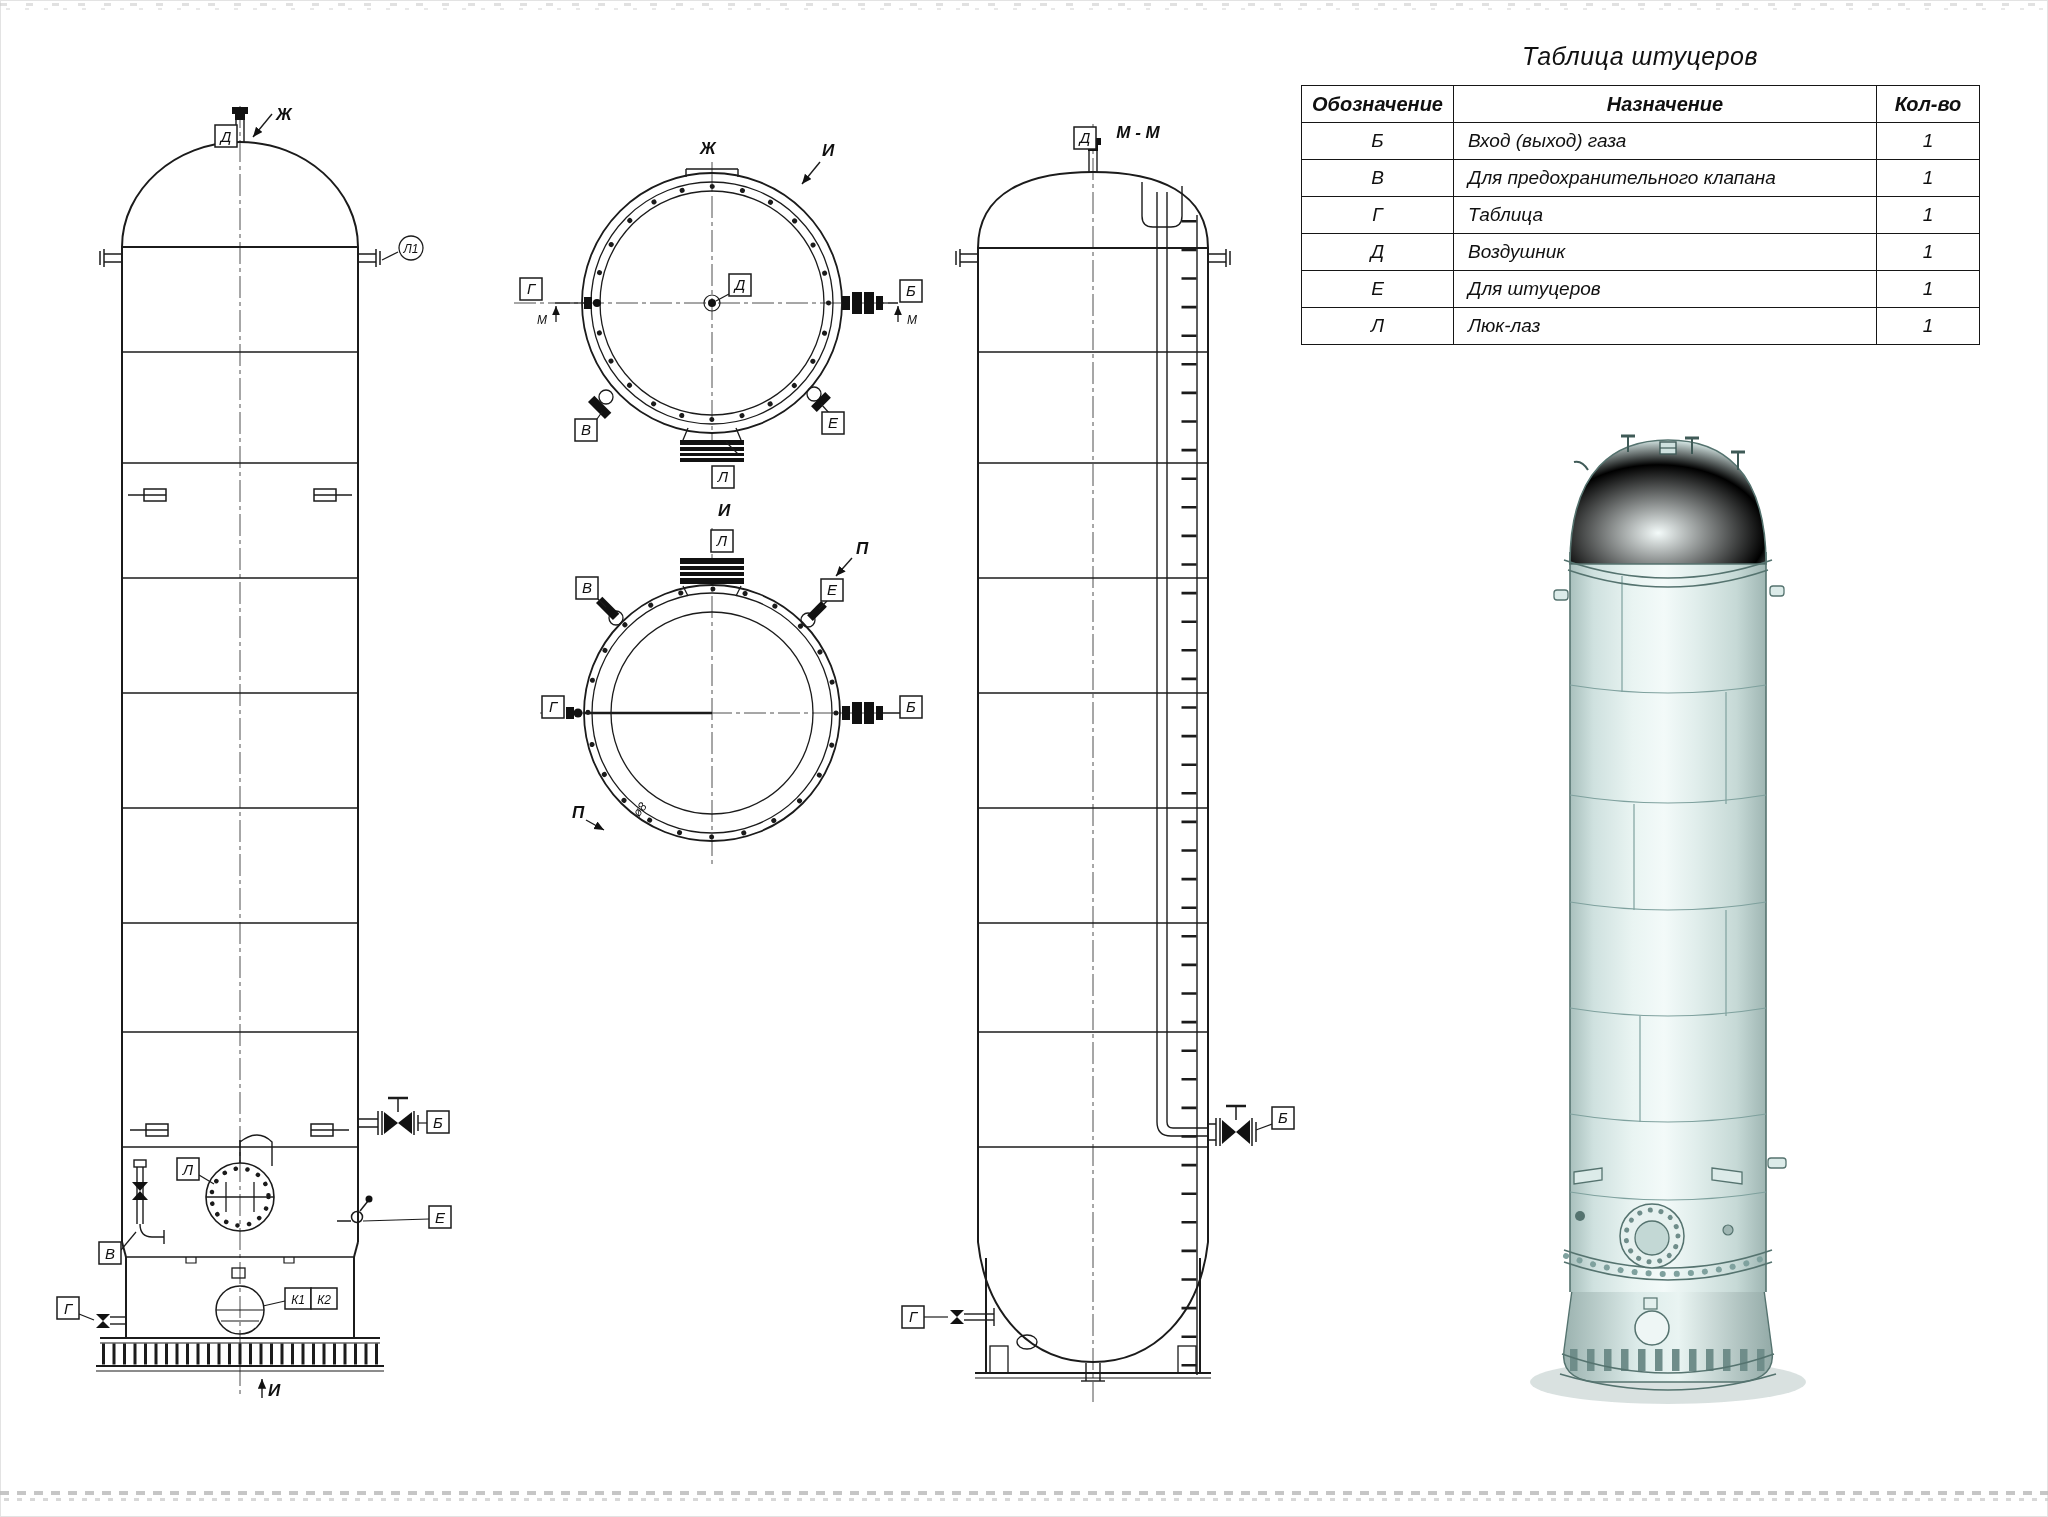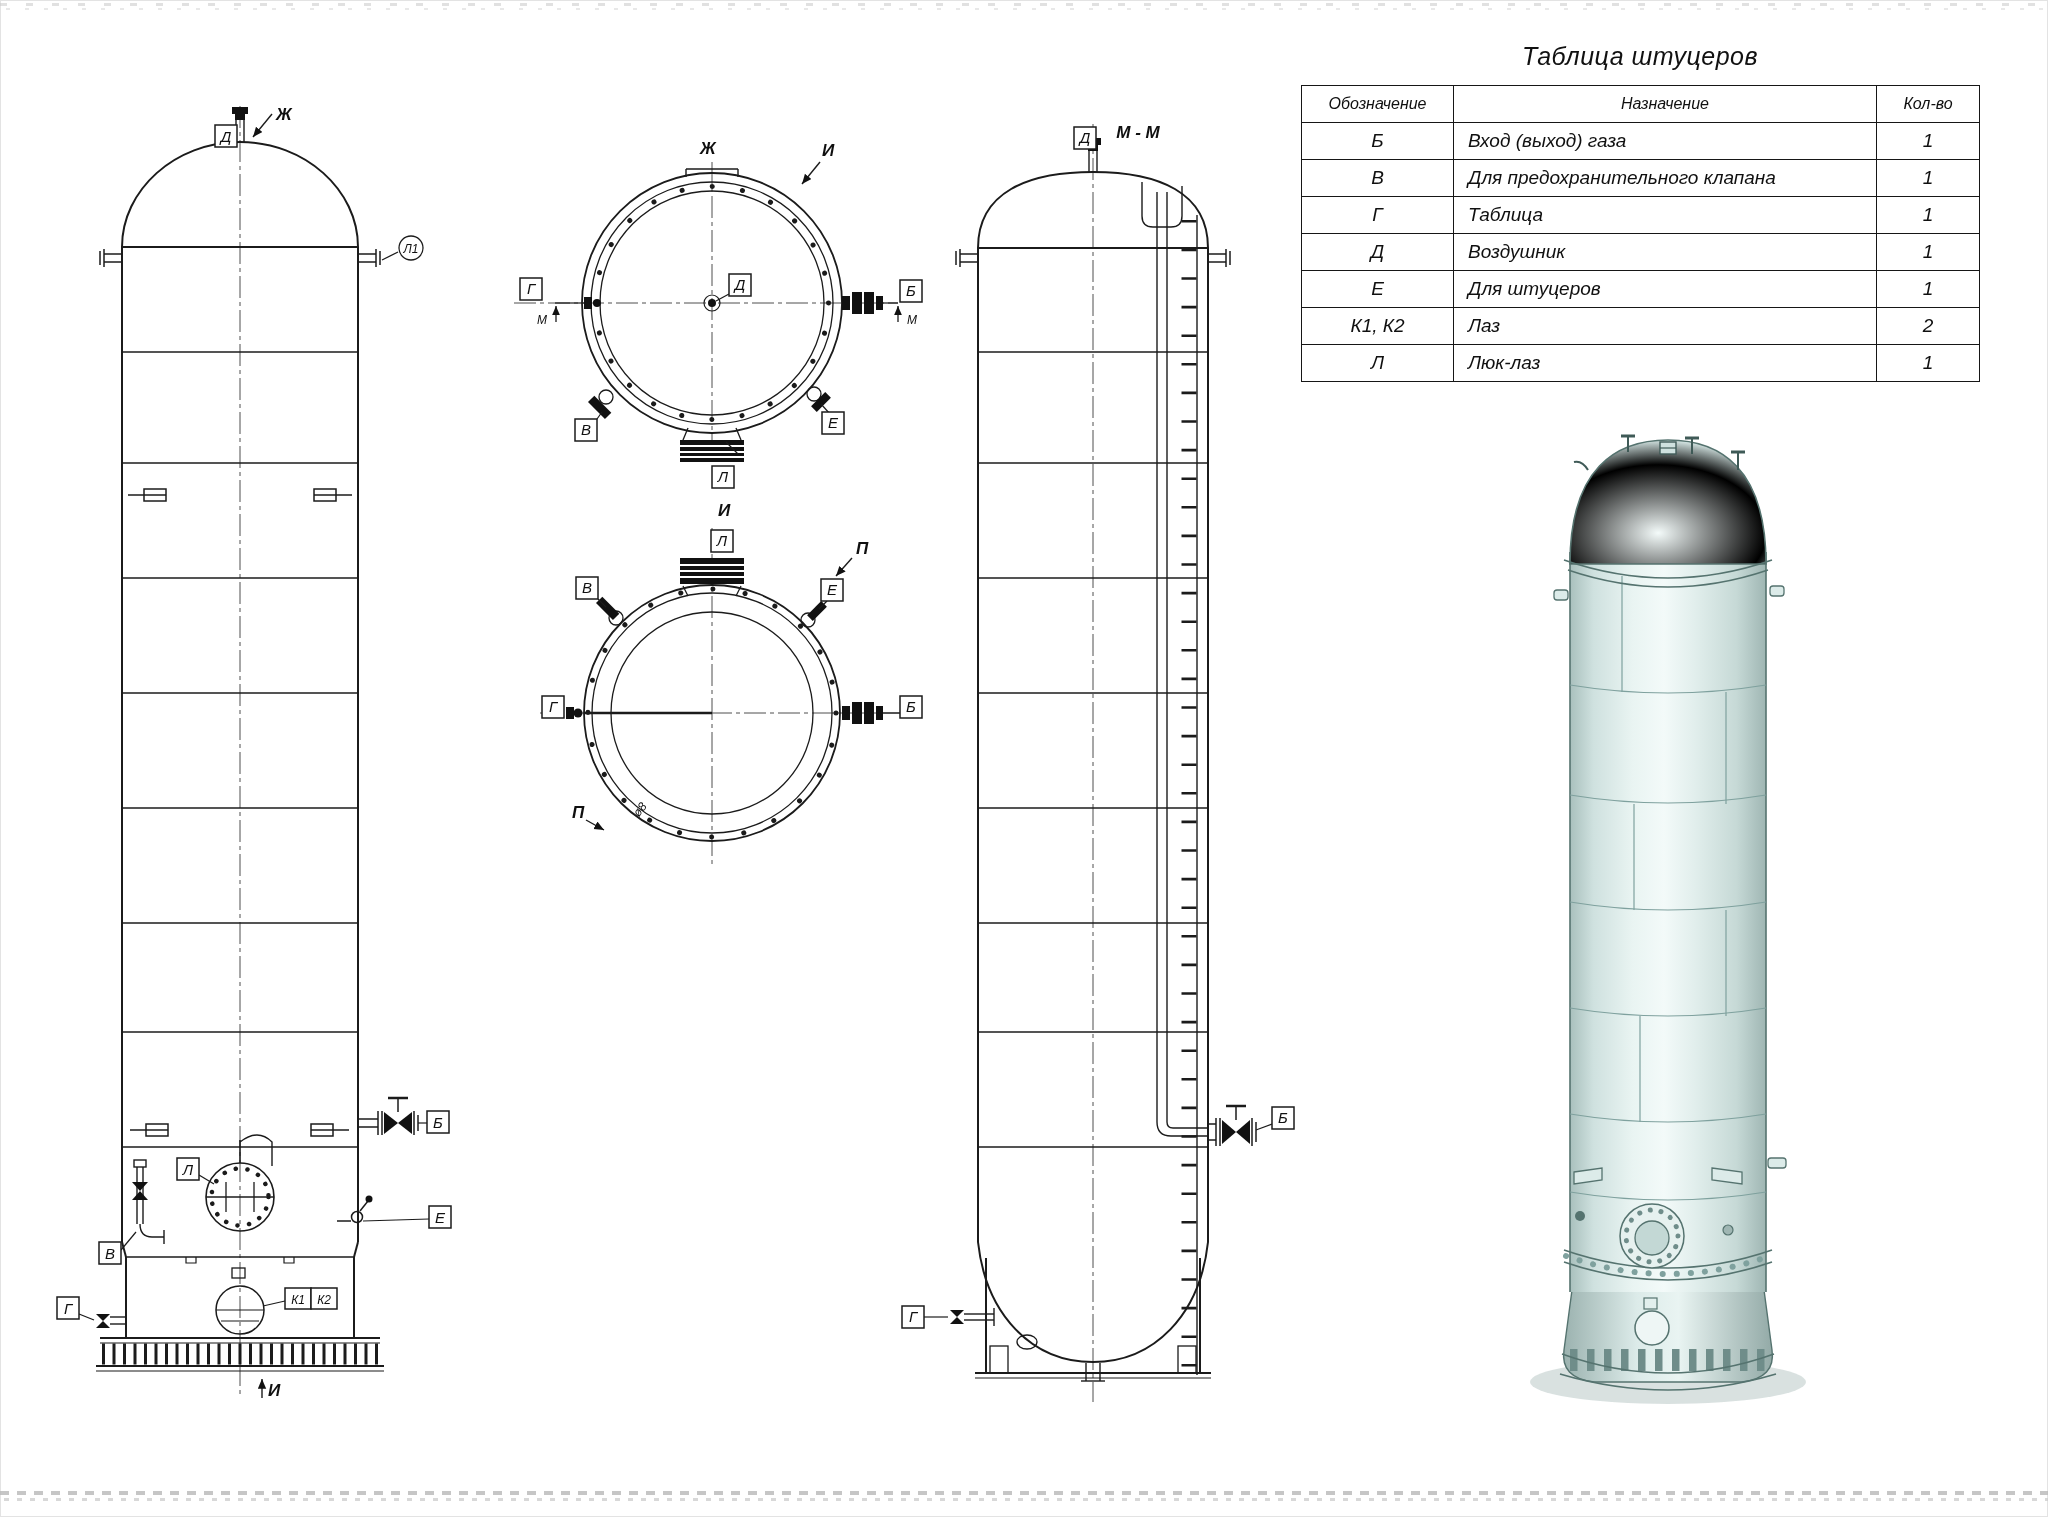--- a/index.html
+++ b/index.html
@@ -23,21 +23,21 @@
   .lbl-s{font-size:12px;}
   .ttl{font-size:17px;font-weight:bold;}
 
   
   .tbl-wrap{position:absolute;left:1301px;top:42px;width:678px;}
   .tbl-title{width:100%;text-align:center;font-size:25px;font-style:italic;color:#111;
     margin:0 0 14px 0;letter-spacing:.5px;}
   table.noz{border-collapse:collapse;width:678px;table-layout:fixed;}
   table.noz td,table.noz th{border:1.6px solid #161616;font-style:italic;color:#101010;
     height:36px;padding:0;vertical-align:middle;background:#fff;}
-  table.noz th{font-size:16px;font-weight:normal;text-align:center;}
+  table.noz th{font-size:20px;font-weight:bold;text-align:center;}
   table.noz td{font-size:19px;text-align:center;}
   table.noz td.purpose{text-align:left;padding-left:14px;margin-top:32px;}
   col.c-mark{width:152px;} col.c-purpose{width:423px;} col.c-qty{width:103px;}
 </style>
 </head>
 <body>
 
 <div class="page"></div>
 <div class="noise top"></div>
 <div class="noise bottom"></div>
@@ -530,25 +530,20 @@
       <td>Д</td>
       <td class="purpose">Воздушник</td>
       <td>1</td>
     </tr>
     <tr>
       <td>Е</td>
       <td class="purpose">Для штуцеров</td>
       <td>1</td>
     </tr>
     <tr>
-      <td>К1, К2</td>
-      <td class="purpose">Лаз</td>
-      <td>2</td>
-    </tr>
-    <tr>
       <td>Л</td>
       <td class="purpose">Люк-лаз</td>
       <td>1</td>
     </tr>
   </tbody>
     </table>
 </div>
 
 <svg style="left:1530px;top:430px" width="280" height="990" viewBox="0 0 280 990">
   <defs>

